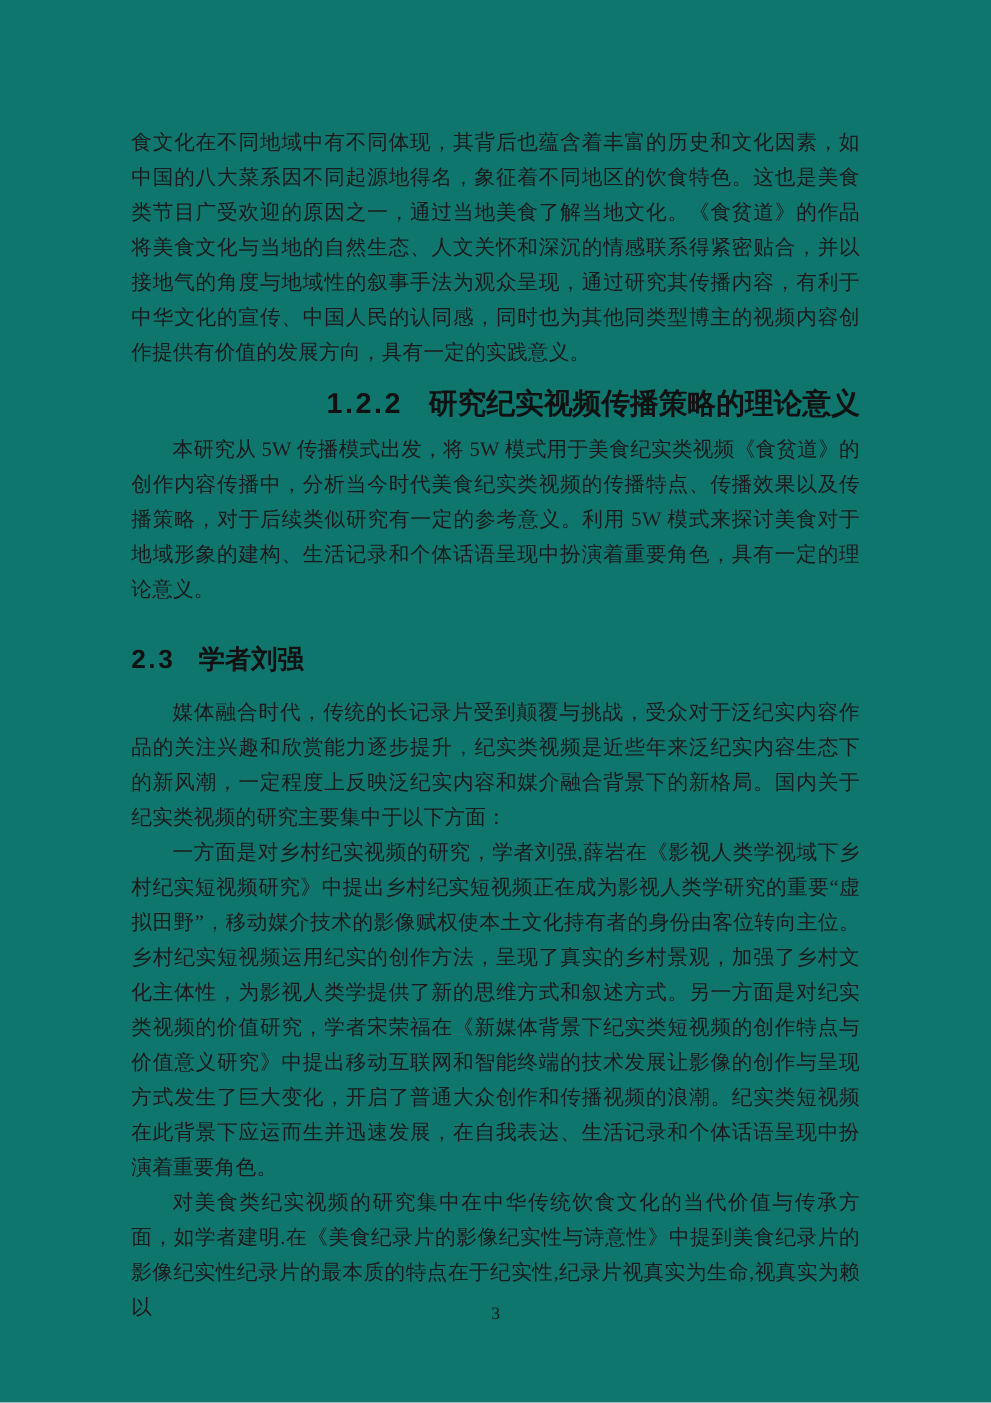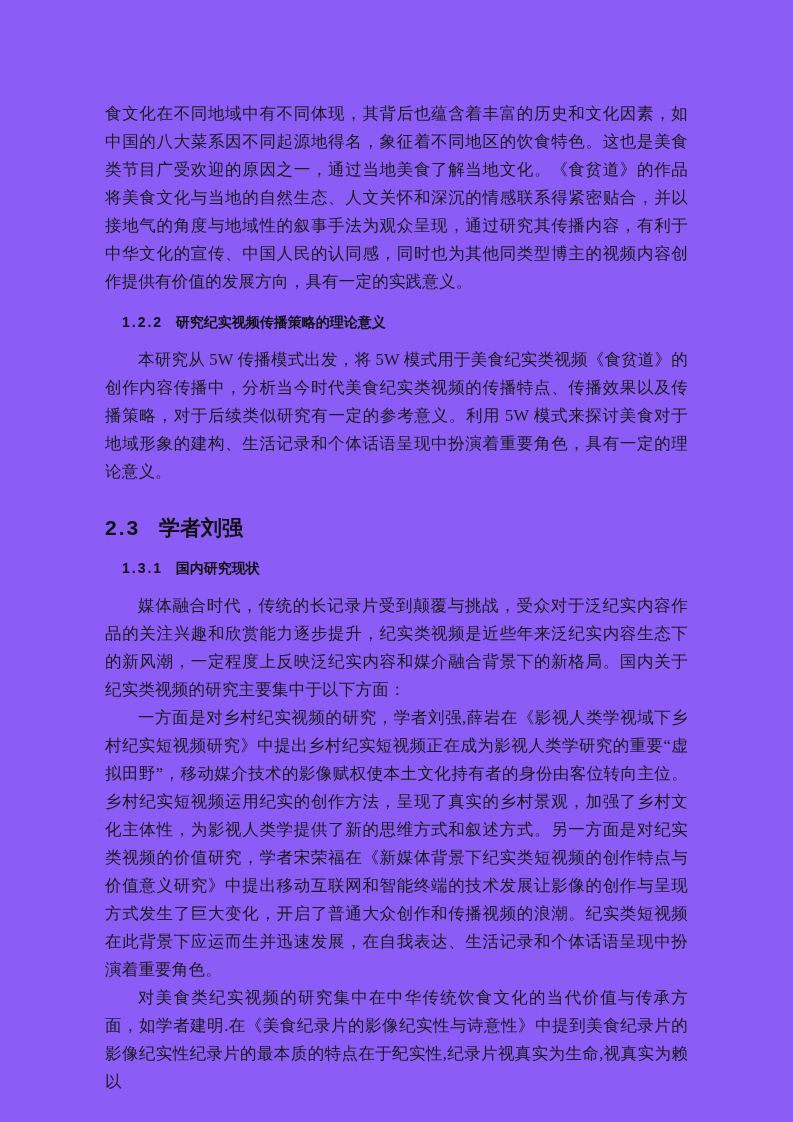--- a/index.html
+++ b/index.html
@@ -4,21 +4,21 @@
 <style>
   html, body {
     margin: 0;
     padding: 0;
     background: #ffffff;
   }
   .page {
     position: relative;
     width: 793px;
     height: 1122px;
-    background: #8b5cf6;
+    background: #0f766e;
     color: #1a1a1a;
     overflow: hidden;
     font-family: "Liberation Serif", "DejaVu Serif", serif;
   }
   .content {
     position: absolute;
     left: 105px;
     top: 100px;
     width: 583px;
   }
@@ -27,26 +27,27 @@
     font-size: 16.5px;
     line-height: 28px;
     text-align: justify;
     text-indent: 2em;
     letter-spacing: 0.2px;
   }
   p.body-par.no-indent {
     text-indent: 0;
   }
   .h-sub {
-    margin: 14px 0 12px 17px;
+    margin: 14px 0 12px 0;
     font-family: "Liberation Sans", "DejaVu Sans", sans-serif;
     font-weight: bold;
-    font-size: 14px;
+    font-size: 23px;
     line-height: 24px;
     color: #111111;
+    text-align: right;
   }
   .h-sec {
     margin: 28px 0 14px 0;
     font-family: "Liberation Sans", "DejaVu Sans", sans-serif;
     font-weight: bold;
     font-size: 21px;
     line-height: 28px;
     color: #111111;
   }
   .h-num {
@@ -75,23 +76,20 @@
     <h3 class="h-sub">
       <span class="h-num">1.2.2</span><span>研究纪实视频传播策略的理论意义</span>
     </h3>
 
     <p class="body-par">本研究从 5W 传播模式出发，将 5W 模式用于美食纪实类视频《食贫道》的创作内容传播中，分析当今时代美食纪实类视频的传播特点、传播效果以及传播策略，对于后续类似研究有一定的参考意义。利用 5W 模式来探讨美食对于地域形象的建构、生活记录和个体话语呈现中扮演着重要角色，具有一定的理论意义。</p>
 
     <h2 class="h-sec">
       <span class="h-num">2.3</span><span>学者刘强</span>
     </h2>
 
-    <h3 class="h-sub">
-      <span class="h-num">1.3.1</span><span>国内研究现状</span>
-    </h3>
 
     <p class="body-par">媒体融合时代，传统的长记录片受到颠覆与挑战，受众对于泛纪实内容作品的关注兴趣和欣赏能力逐步提升，纪实类视频是近些年来泛纪实内容生态下的新风潮，一定程度上反映泛纪实内容和媒介融合背景下的新格局。国内关于纪实类视频的研究主要集中于以下方面：</p>
 
     <p class="body-par">一方面是对乡村纪实视频的研究，学者刘强,薛岩在《影视人类学视域下乡村纪实短视频研究》中提出乡村纪实短视频正在成为影视人类学研究的重要“虚拟田野”，移动媒介技术的影像赋权使本土文化持有者的身份由客位转向主位。乡村纪实短视频运用纪实的创作方法，呈现了真实的乡村景观，加强了乡村文化主体性，为影视人类学提供了新的思维方式和叙述方式。另一方面是对纪实类视频的价值研究，学者宋荣福在《新媒体背景下纪实类短视频的创作特点与价值意义研究》中提出移动互联网和智能终端的技术发展让影像的创作与呈现方式发生了巨大变化，开启了普通大众创作和传播视频的浪潮。纪实类短视频在此背景下应运而生并迅速发展，在自我表达、生活记录和个体话语呈现中扮演着重要角色。</p>
 
     <p class="body-par">对美食类纪实视频的研究集中在中华传统饮食文化的当代价值与传承方面，如学者建明.在《美食纪录片的影像纪实性与诗意性》中提到美食纪录片的影像纪实性纪录片的最本质的特点在于纪实性,纪录片视真实为生命,视真实为赖以</p>
 
   </div>
 
   <div class="page-number">3</div>

